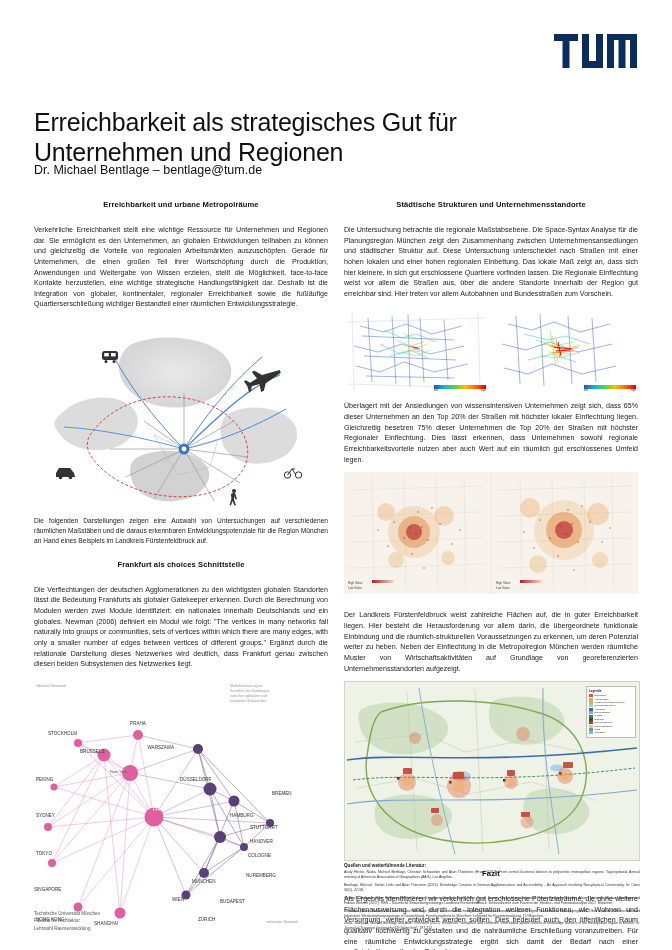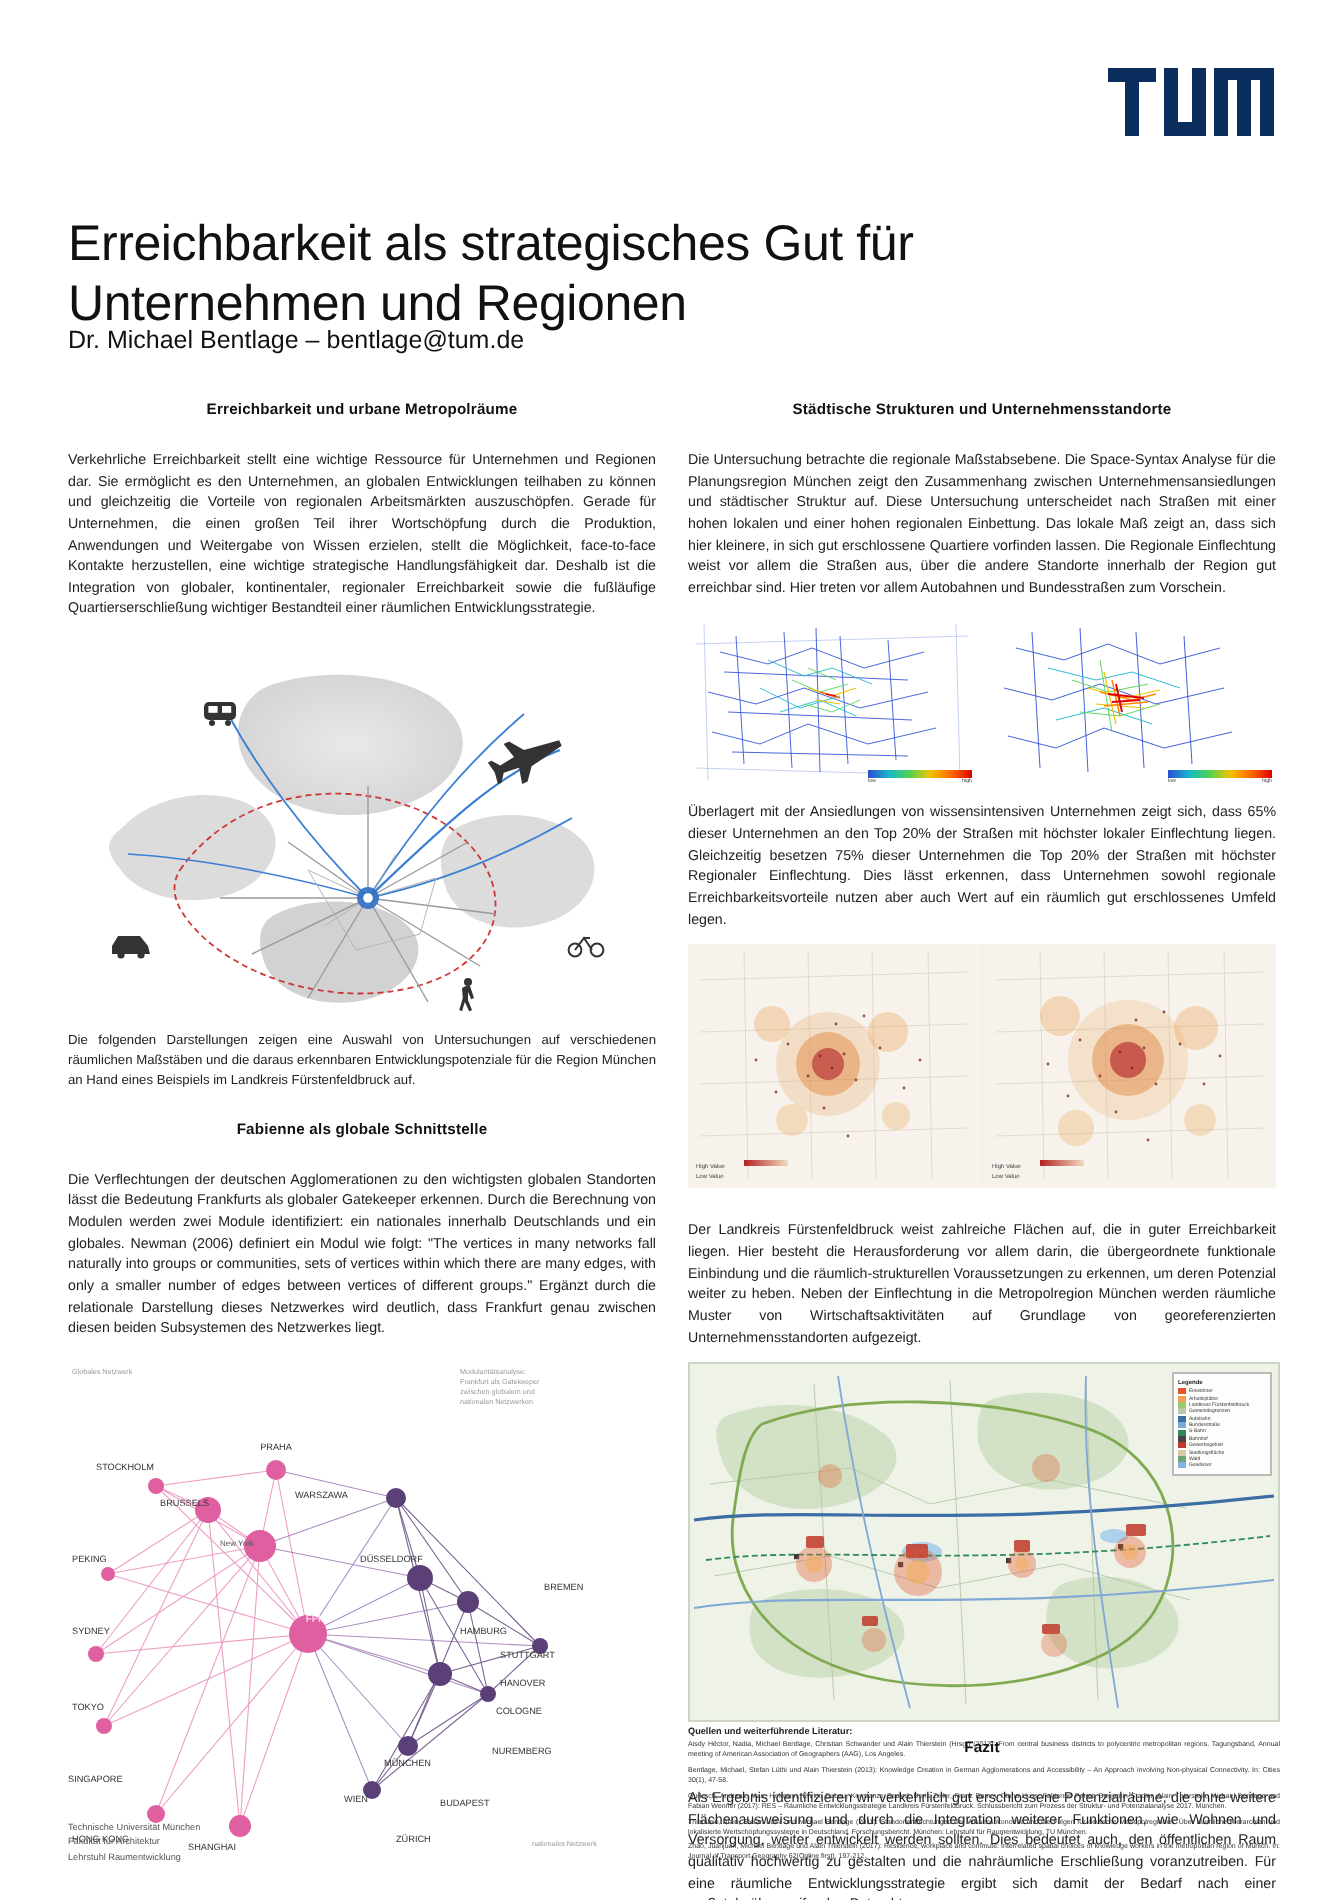--- a/index.html
+++ b/index.html
@@ -181,21 +181,21 @@
         <g transform="translate(250,150)" fill="none" stroke="#333333" stroke-width="1">
           <circle cx="3.5" cy="8" r="3.2"></circle>
             <circle cx="14.5" cy="8" r="3.2"></circle>
           <path d="M3.5 8 L8 2 L12 8 M8 2 L11 2"></path>
         </g>
       </svg>
     </div>
 
     <p class="caption" style="margin-top:4px;">Die folgenden Darstellungen zeigen eine Auswahl von Untersuchungen auf verschiedenen räumlichen Maßstäben und die daraus erkennbaren Entwicklungspotenziale für die Region München an Hand eines Beispiels im Landkreis Fürstenfeldbruck auf.</p>
 
-    <h2 class="sec" style="margin-top:14px;">Fabienne als globale Schnittstelle</h2>
+    <h2 class="sec" style="margin-top:14px;">Frankfurt als choices Schnittstelle</h2>
     <p class="body">Die Verflechtungen der deutschen Agglomerationen zu den wichtigsten globalen Standorten lässt die Bedeutung Frankfurts als globaler Gatekeeper erkennen. Durch die Berechnung von Modulen werden zwei Module identifiziert: ein nationales innerhalb Deutschlands und ein globales. Newman (2006) definiert ein Modul wie folgt: "The vertices in many networks fall naturally into groups or communities, sets of vertices within which there are many edges, with only a smaller number of edges between vertices of different groups." Ergänzt durch die relationale Darstellung dieses Netzwerkes wird deutlich, dass Frankfurt genau zwischen diesen beiden Subsystemen des Netzwerkes liegt.</p>
 
     <div class="fig network">
       <svg width="294" height="250" viewBox="0 0 294 250">
         <g stroke-linecap="round">
 
           <g stroke="#e46aa7" stroke-width="0.55" opacity="0.65" fill="none">
             <path d="M44 66 L104 58"></path>
               <path d="M44 66 L70 78"></path>
               <path d="M20 110 L70 78"></path>

